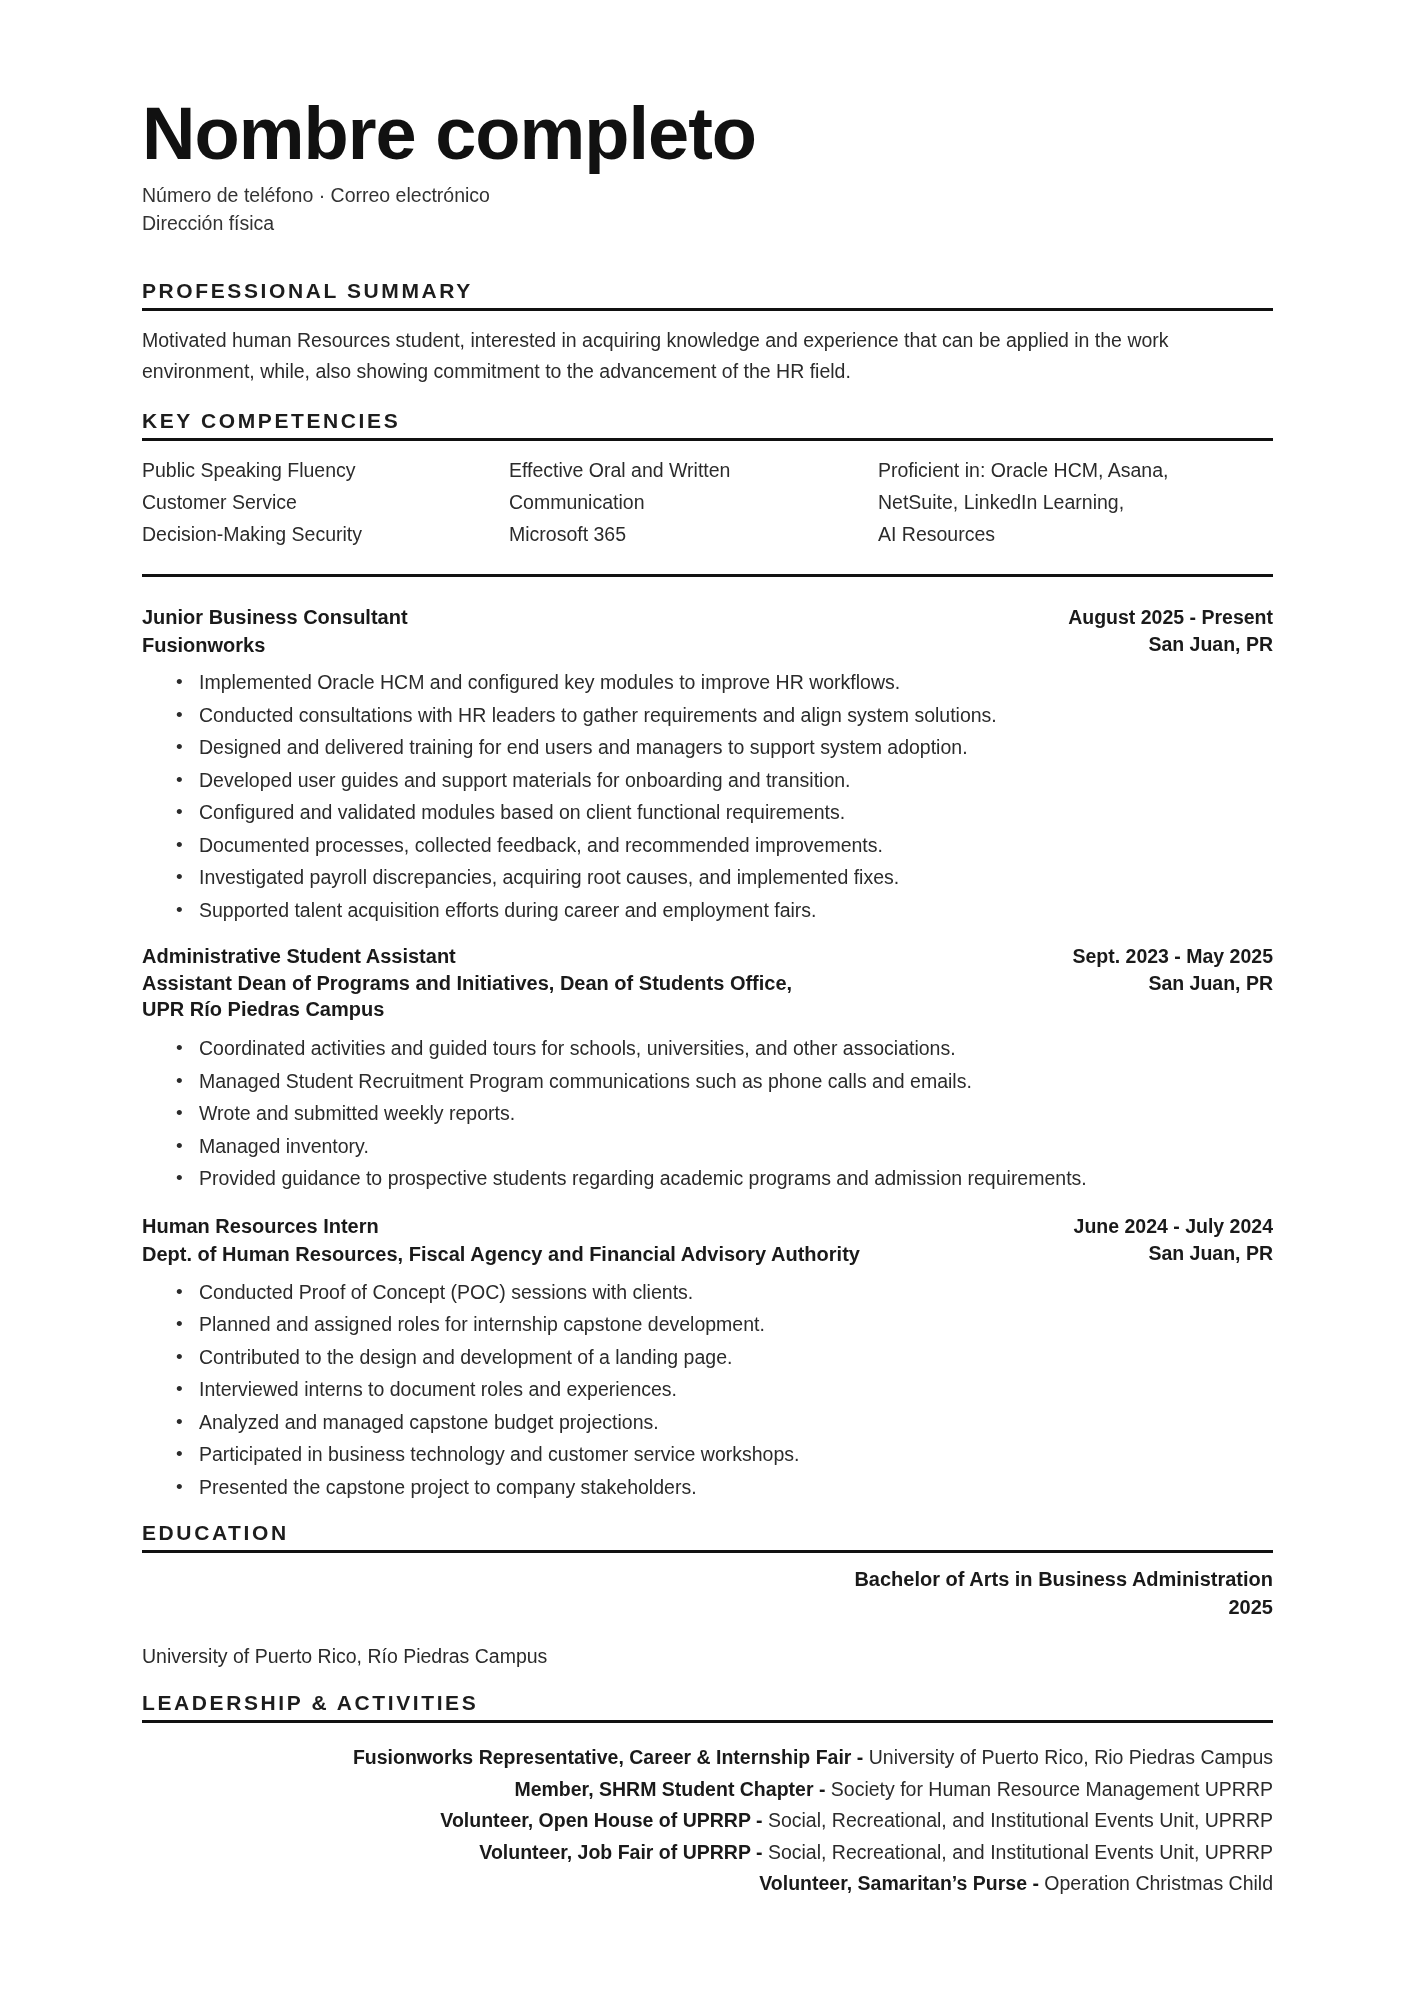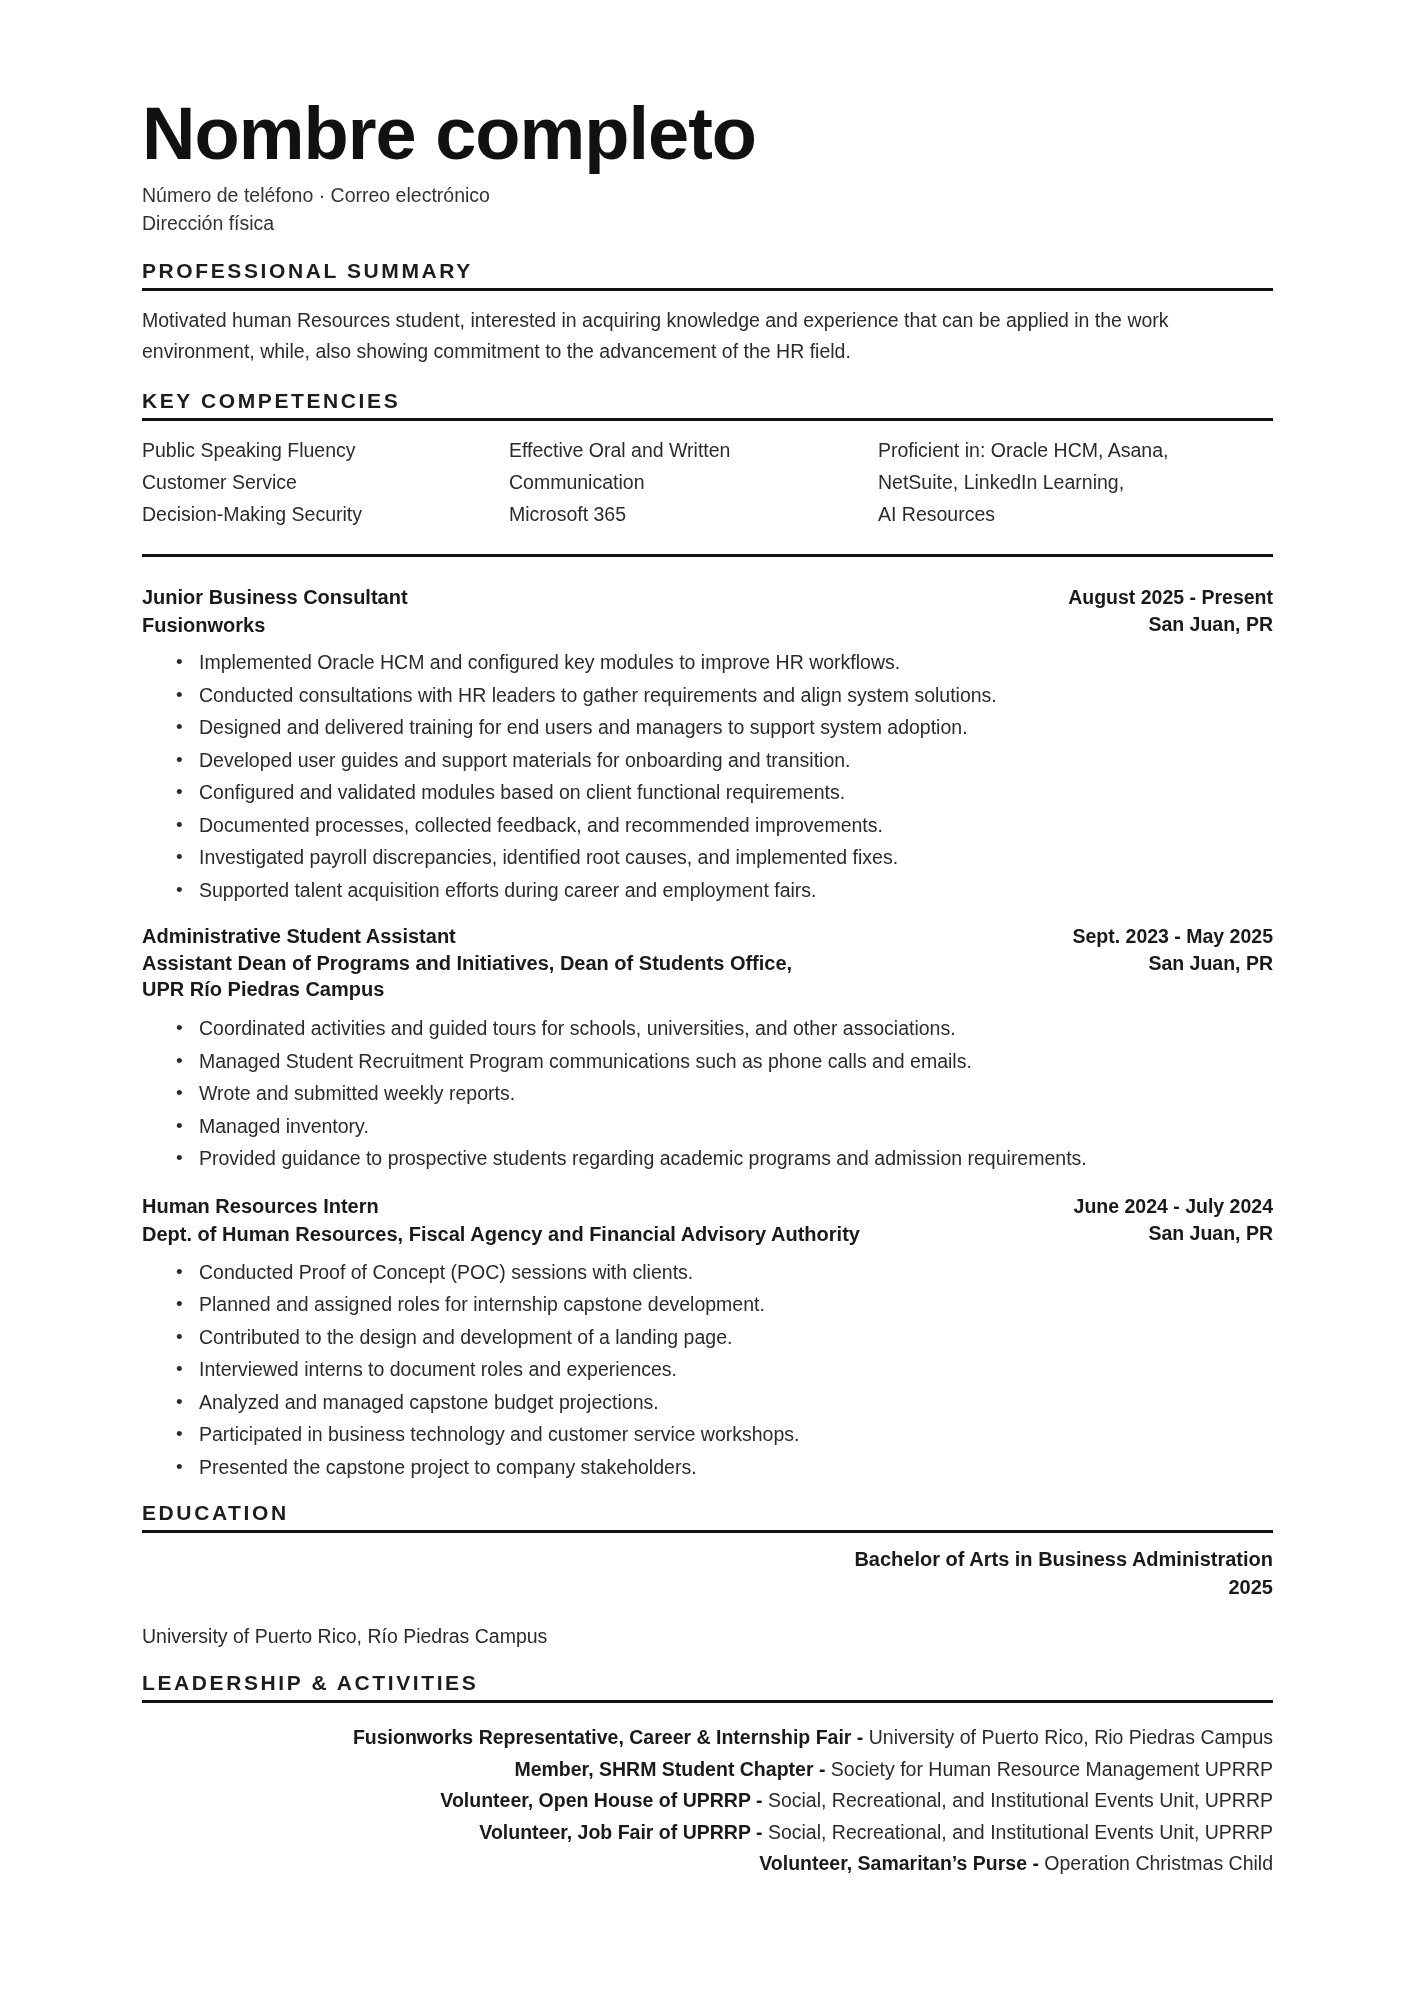--- a/index.html
+++ b/index.html
@@ -22,21 +22,21 @@
   .contact { margin-top:9px; font-size:19.5px; line-height:28px; color:#333333; }
 
   
   .sec-title {
     margin:0;
     font-size:21px; font-weight:700; line-height:28px;
     letter-spacing:2.6px; color:#1d1d1d;
   }
   .rule { height:0; border:none; border-top:3px solid #111111; margin:3px 0 0 0; }
 
-  .sec-summary   { margin-top:20px; }
+  .sec-summary   { margin-top:40px; }
   .sec-comp      { margin-top:20px; }
   .sec-exp       { margin-top:24px; }
   .sec-edu       { margin-top:12px; }
   .sec-lead      { margin-top:16px; }
 
   .summary-text {
     margin:14px 0 0 0; max-width:1100px;
     font-size:19.5px; line-height:31px; color:#2b2b2b;
   }
 
@@ -143,21 +143,21 @@
           <div class="job-loc">San Juan, PR</div>
         </div>
       </div>
       <ul class="bullets">
         <li>Implemented Oracle HCM and configured key modules to improve HR workflows.</li>
         <li>Conducted consultations with HR leaders to gather requirements and align system solutions.</li>
         <li>Designed and delivered training for end users and managers to support system adoption.</li>
         <li>Developed user guides and support materials for onboarding and transition.</li>
         <li>Configured and validated modules based on client functional requirements.</li>
         <li>Documented processes, collected feedback, and recommended improvements.</li>
-        <li>Investigated payroll discrepancies, identified root causes, and implemented fixes.</li>
+        <li>Investigated payroll discrepancies, acquiring root causes, and implemented fixes.</li>
         <li>Supported talent acquisition efforts during career and employment fairs.</li>
       </ul>
     </article>
 
     <article class="job job2">
       <div class="job-head">
         <div class="job-left">
           <div class="job-title">Administrative Student Assistant</div>
           <div class="job-company">
             <div class="company-line">Assistant Dean of Programs and Initiatives, Dean of Students Office,</div>

